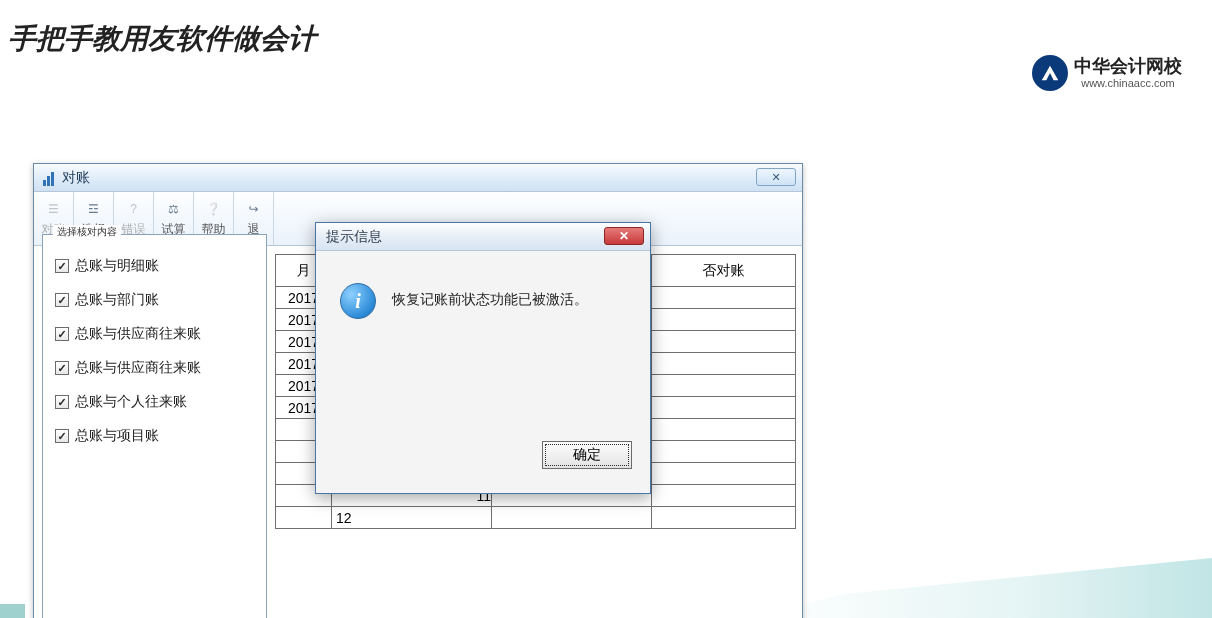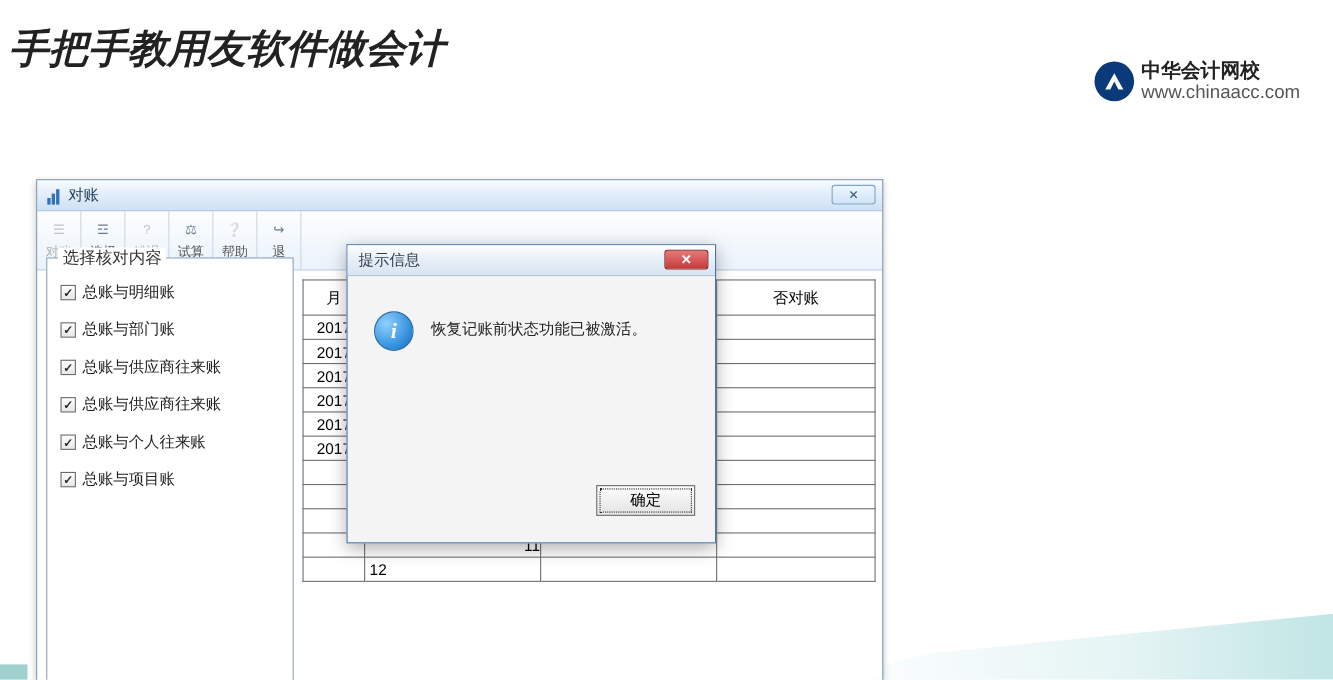--- a/index.html
+++ b/index.html
@@ -12,21 +12,21 @@
     overflow: hidden;
   }
   .slide-header {
     position: absolute;
     top: 20px;
     left: 0;
     right: 0;
     height: 60px;
   }
   .slide-title {
-    font-size: 36px;
+    font-size: 28px;
     font-weight: bold;
     font-style: italic;
     color: #222;
     margin-left: 8px;
   }
   .brand {
     position: absolute;
     right: 30px;
     top: 35px;
     display: flex;
@@ -38,21 +38,21 @@
     height: 36px;
     border-radius: 50%;
     background: #0b3a7a;
     position: relative;
     display:flex;
     align-items:center;
     justify-content:center;
   }
   .brand-text { display:flex; flex-direction:column; line-height:1.1; }
   .brand-cn { font-size: 18px; font-weight:bold; color:#222; }
-  .brand-url { font-size: 17px; color:#555; }
+  .brand-url { font-size: 11px; color:#555;text-align:center; }
 
   .accent-line {
     position:absolute;
     left:0; bottom:0;
     width:25px; height:14px;
     background:#9fd2cf;
   }
   .bottom-curve {
     position:absolute;
     right:0;
@@ -139,21 +139,21 @@
     margin:-12px 4px 4px 8px;
     padding:6px 8px;
     position:relative;
     background:#fff;
   }
   .sidebar-legend {
     position:absolute;
     top:-10px; left:10px;
     background:#fff;
     padding:0 4px;
-    font-size:15px;
+    font-size:10px;
     color:#333;
   }
   .chk-row {
     display:flex;
     align-items:center;
     gap:6px;
     margin:16px 4px;
     font-size:14px;
     color:#222;
   }

